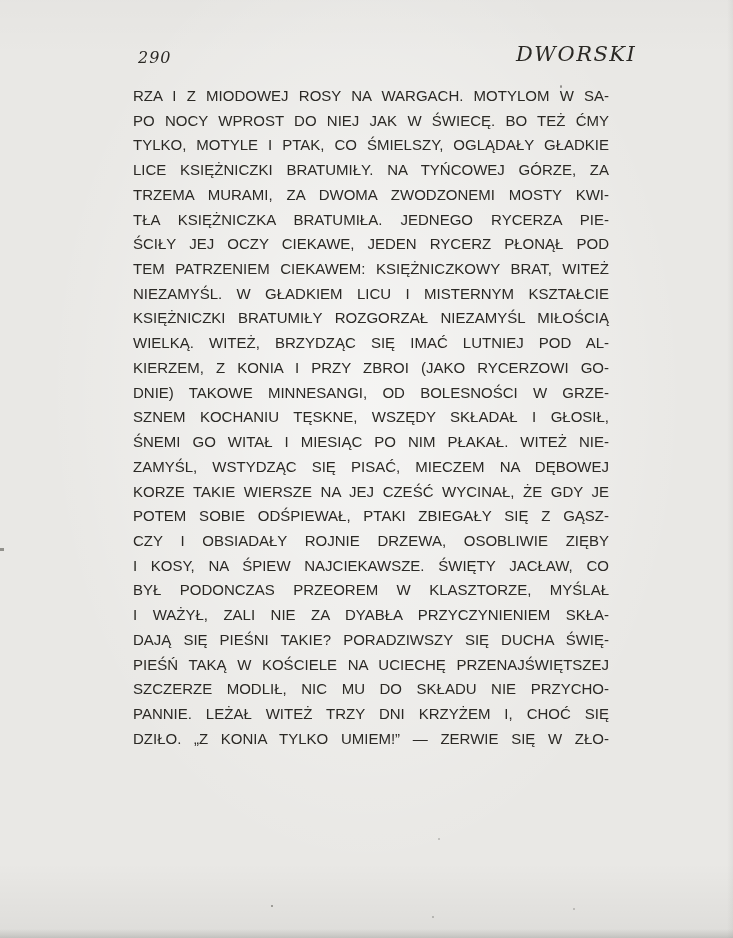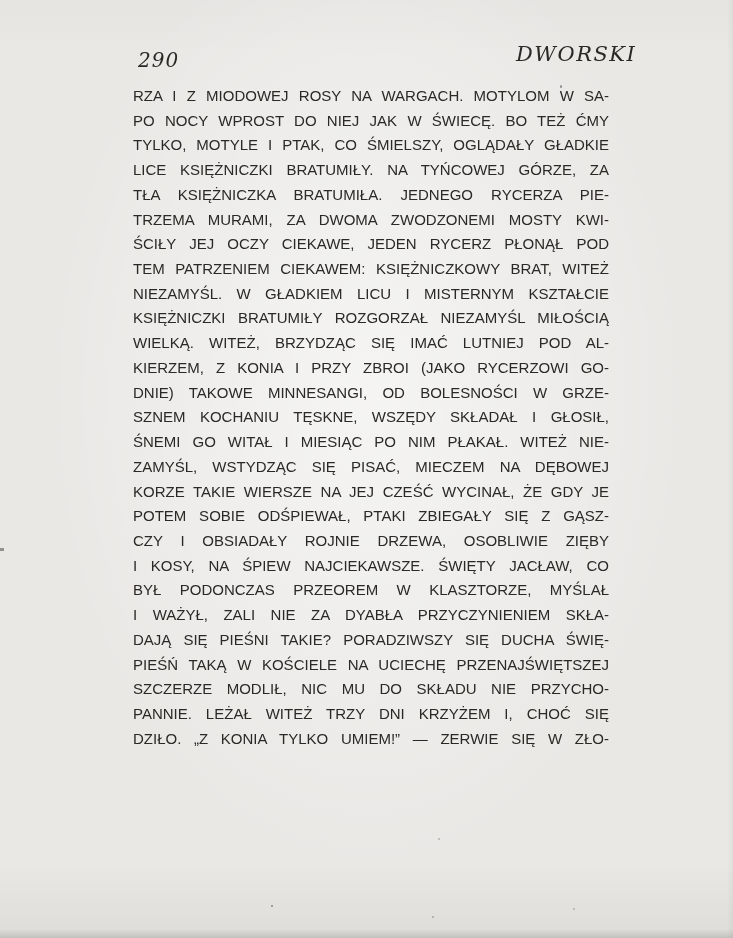--- a/index.html
+++ b/index.html
@@ -31,21 +31,21 @@
     width: 6px;
     background: linear-gradient(to right, rgba(0,0,0,0) 0%, rgba(70,70,64,0.06) 100%);
     pointer-events: none;
   }
   .page-header-number {
     position: absolute;
     left: 138px;
     top: 48px;
     font-family: "DejaVu Serif", serif;
     font-style: italic;
-    font-size: 20px;
+    font-size: 16px;
     letter-spacing: 1px;
     color: var(--ink, #2b2925);
   }
   .page-header-title {
     position: absolute;
     left: 516px;
     top: 42px;
     font-family: "DejaVu Serif", serif;
     font-style: italic;
     font-size: 21px;
@@ -89,22 +89,22 @@
 
   <span class="page-header-number">290</span>
 
   <span class="page-header-title">DWORSKI</span>
 
   <div class="page-body">
       <div class="text-line">RZA I Z MIODOWEJ ROSY NA WARGACH. MOTYLOM W SA-</div>
       <div class="text-line">PO NOCY WPROST DO NIEJ JAK W ŚWIECĘ. BO TEŻ ĆMY</div>
       <div class="text-line">TYLKO, MOTYLE I PTAK, CO ŚMIELSZY, OGLĄDAŁY GŁADKIE</div>
       <div class="text-line">LICE KSIĘŻNICZKI BRATUMIŁY. NA TYŃCOWEJ GÓRZE, ZA</div>
+      <div class="text-line">TRZEMA MURAMI, ZA DWOMA ZWODZONEMI MOSTY KWI-</div>
       <div class="text-line">TŁA KSIĘŻNICZKA BRATUMIŁA. JEDNEGO RYCERZA PIE-</div>
-      <div class="text-line">TRZEMA MURAMI, ZA DWOMA ZWODZONEMI MOSTY KWI-</div>
       <div class="text-line">ŚCIŁY JEJ OCZY CIEKAWE, JEDEN RYCERZ PŁONĄŁ POD</div>
       <div class="text-line">TEM PATRZENIEM CIEKAWEM: KSIĘŻNICZKOWY BRAT, WITEŻ</div>
       <div class="text-line">NIEZAMYŚL. W GŁADKIEM LICU I MISTERNYM KSZTAŁCIE</div>
       <div class="text-line">KSIĘŻNICZKI BRATUMIŁY ROZGORZAŁ NIEZAMYŚL MIŁOŚCIĄ</div>
       <div class="text-line">WIELKĄ. WITEŻ, BRZYDZĄC SIĘ IMAĆ LUTNIEJ POD AL-</div>
       <div class="text-line">KIERZEM, Z KONIA I PRZY ZBROI (JAKO RYCERZOWI GO-</div>
       <div class="text-line">DNIE) TAKOWE MINNESANGI, OD BOLESNOŚCI W GRZE-</div>
       <div class="text-line">SZNEM KOCHANIU TĘSKNE, WSZĘDY SKŁADAŁ I GŁOSIŁ,</div>
       <div class="text-line">ŚNEMI GO WITAŁ I MIESIĄC PO NIM PŁAKAŁ. WITEŻ NIE-</div>
       <div class="text-line">ZAMYŚL, WSTYDZĄC SIĘ PISAĆ, MIECZEM NA DĘBOWEJ</div>

